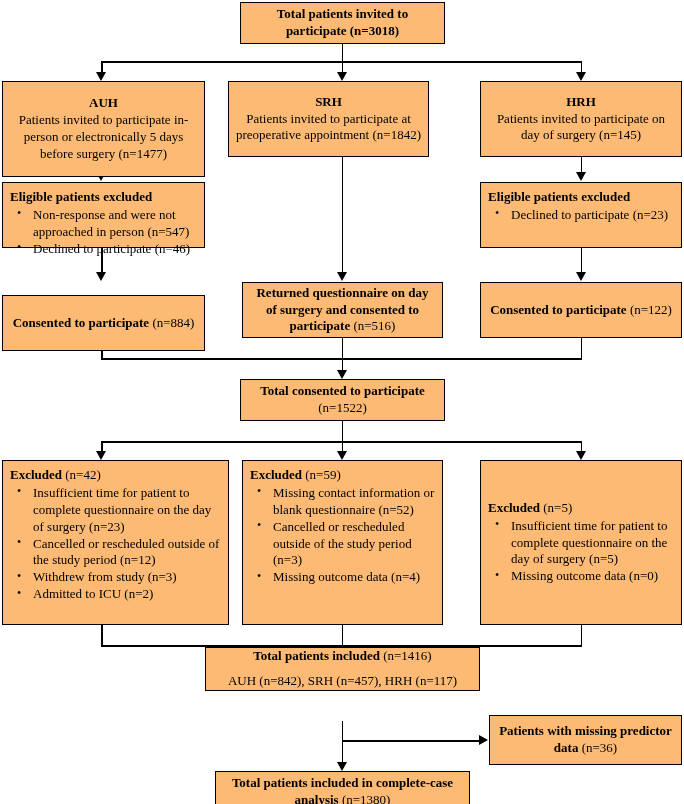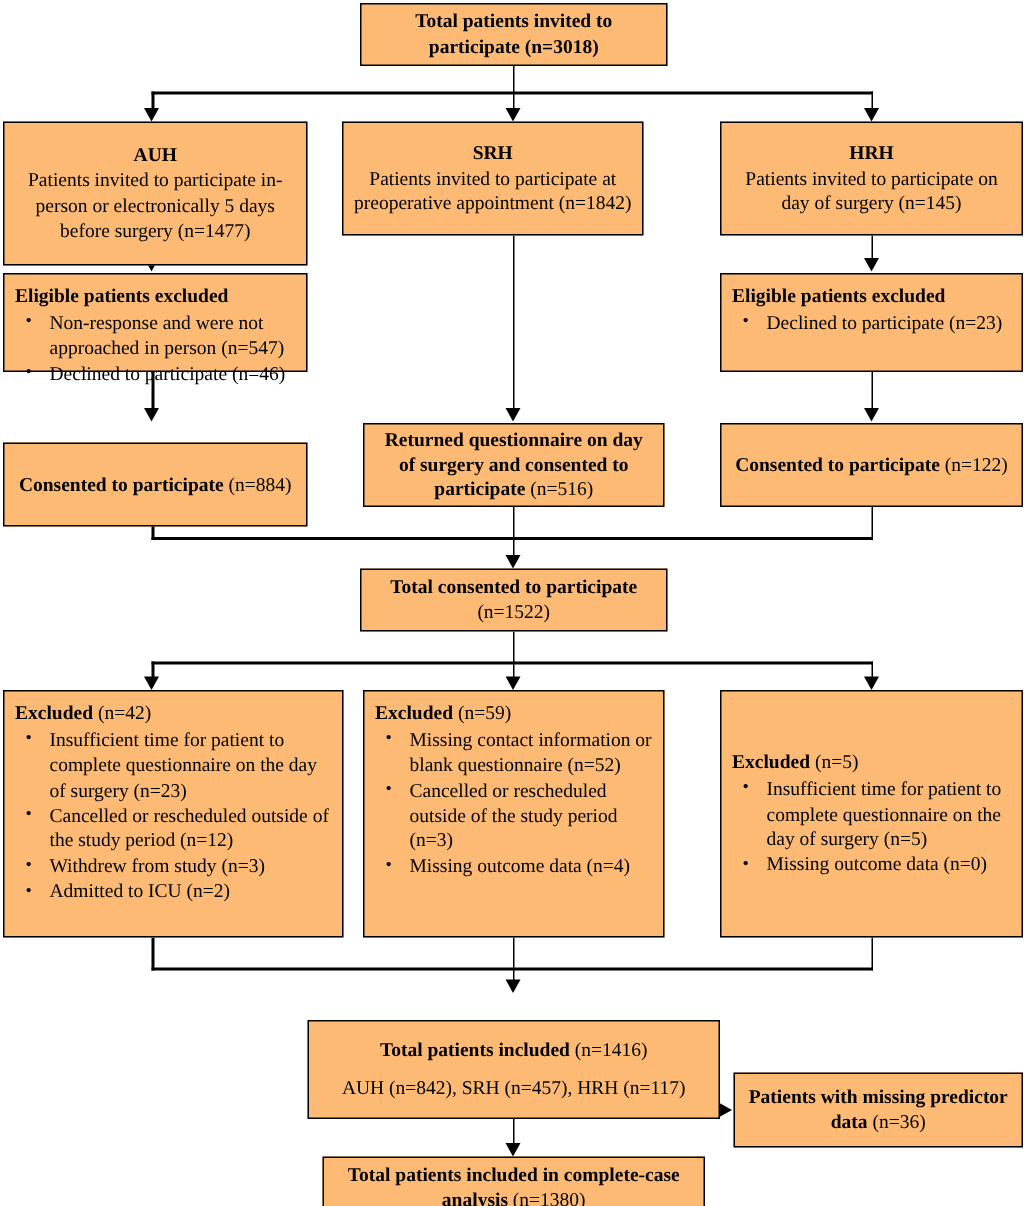--- a/index.html
+++ b/index.html
@@ -230,21 +230,21 @@
       <li>Missing outcome data (n=0)</li>
     </ul>
   </div>
 
   <div class="vline" style="left:101px; top:625px; height:22px;"></div>
   <div class="vline" style="left:580.5px; top:625px; height:22px;"></div>
   <div class="hline" style="left:101px; top:645.4px; width:481px;"></div>
   <div class="vline" style="left:341.7px; top:625px; height:30px;"></div>
   <div class="arrow-d" style="left:337px; top:653px;"></div>
 
-  <div class="box center" style="left:205px; top:680px; width:275px; height:66px;">
+  <div class="box center" style="left:205px; top:647px; width:275px; height:44px;">
     <div style="margin-bottom:8px;">
       <span class="b">Total patients included</span><span> (n=1416)</span>
     </div>
     <div>AUH (n=842), SRH (n=457), HRH (n=117)</div>
   </div>
 
   <div class="vline" style="left:341.7px; top:721px; height:45px;"></div>
   <div class="hline" style="left:341.7px; top:740px; width:141px;"></div>
   <div class="arrow-r" style="left:479px; top:735px;"></div>
   <div class="arrow-d" style="left:337px; top:762px;"></div>

